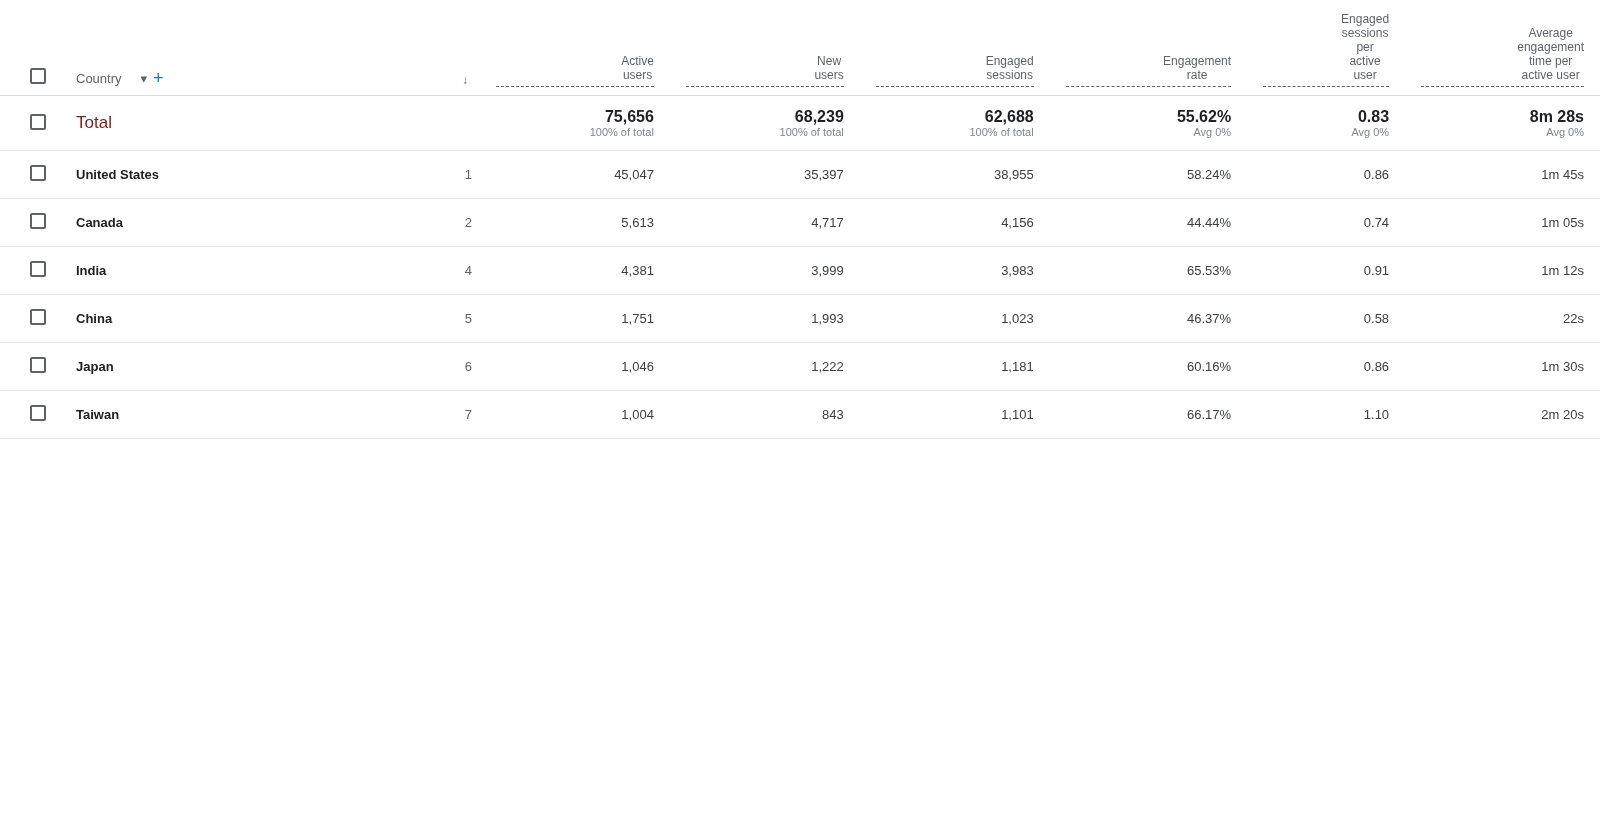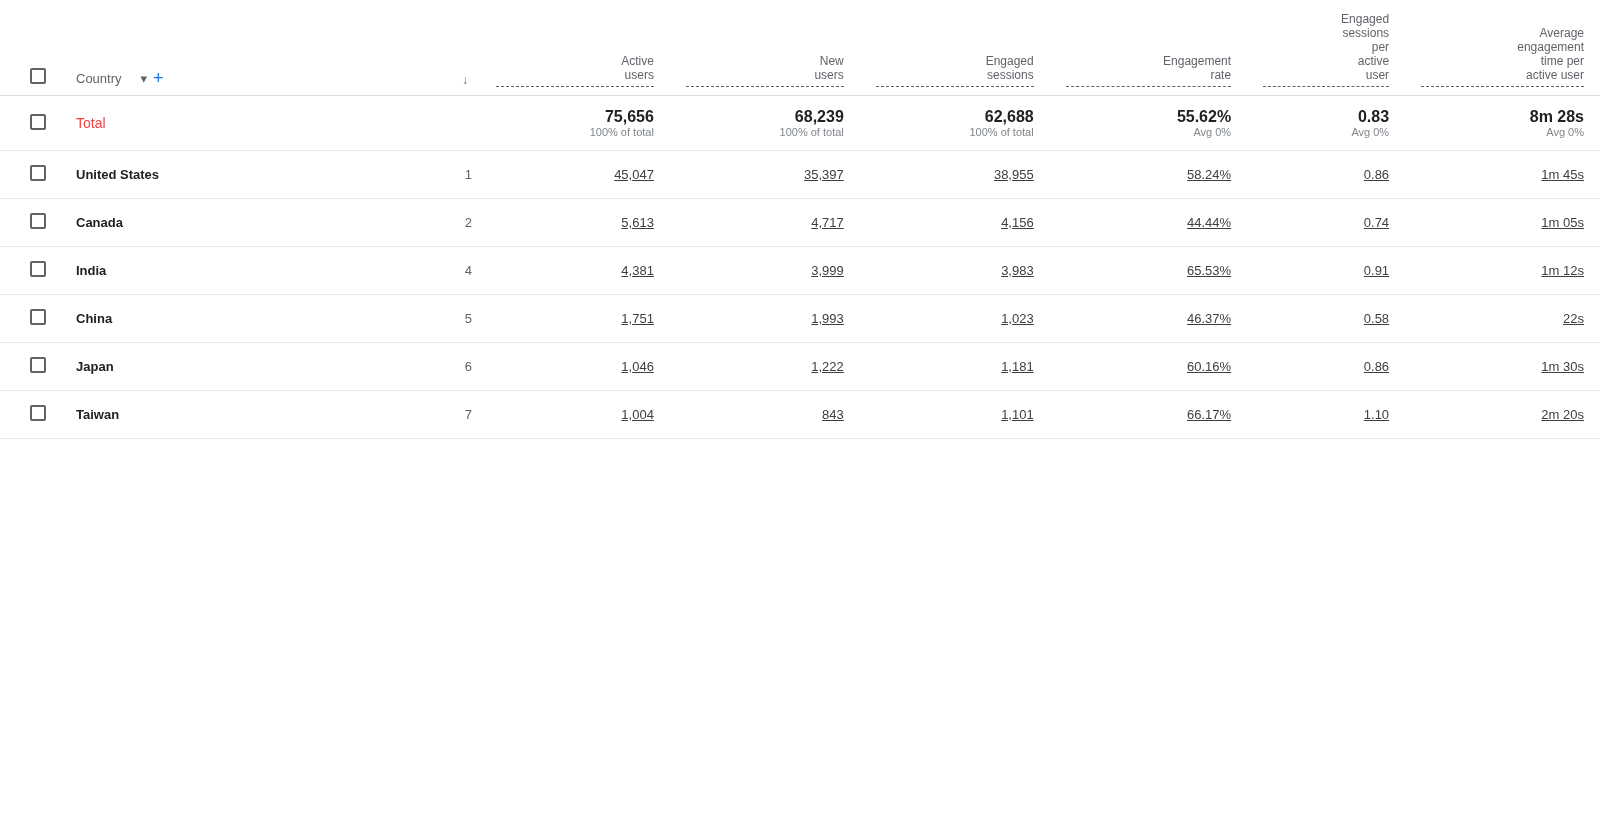--- a/index.html
+++ b/index.html
@@ -67,20 +67,21 @@
     .col-header-inner {
       display: flex;
       flex-direction: column;
       align-items: flex-end;
       gap: 2px;
     }
 
     .col-label {
       font-size: 12px;
       color: #5f6368;
+      text-align: center;
     }
 
     .col-underline {
       border-bottom: 1px dashed #5f6368;
       width: 100%;
       margin-top: 2px;
     }
 
     .sort-icon {
       display: inline-flex;
@@ -116,22 +117,22 @@
       width: 16px;
       height: 16px;
       border: 2px solid #5f6368;
       border-radius: 2px;
       display: inline-block;
       cursor: pointer;
       background: white;
     }
 
     .total-label {
-      font-size: 14px;
-      color: #ef4444;
+      font-size: 17px;
+      color: #7f1d1d;
     }
 
     .data-row td {
       font-size: 13px;
       color: #3c4043;
       padding-top: 14px;
       padding-bottom: 14px;
     }
 
     .country-name {
@@ -157,21 +158,20 @@
     }
 
     .total-pct {
       font-size: 11px;
       color: #80868b;
       display: block;
     }
 
     td.val-cell {
       font-size: 13px;
-      text-decoration: underline;
     }
   </style>
 </head>
 <body>
 
 <div class="table-container">
   <table>
     <thead>
       <tr>
         <th class="checkbox-col">

